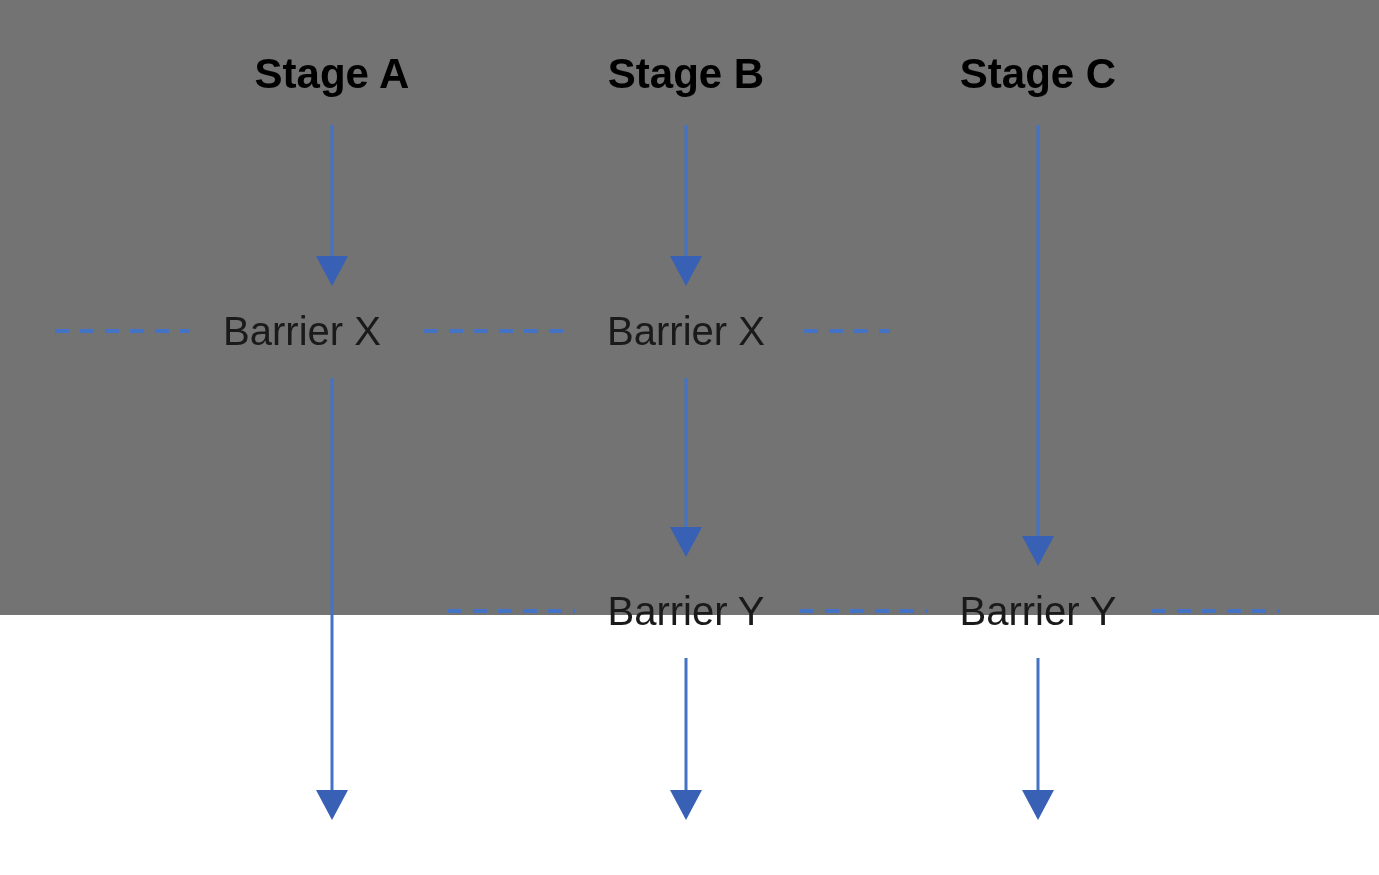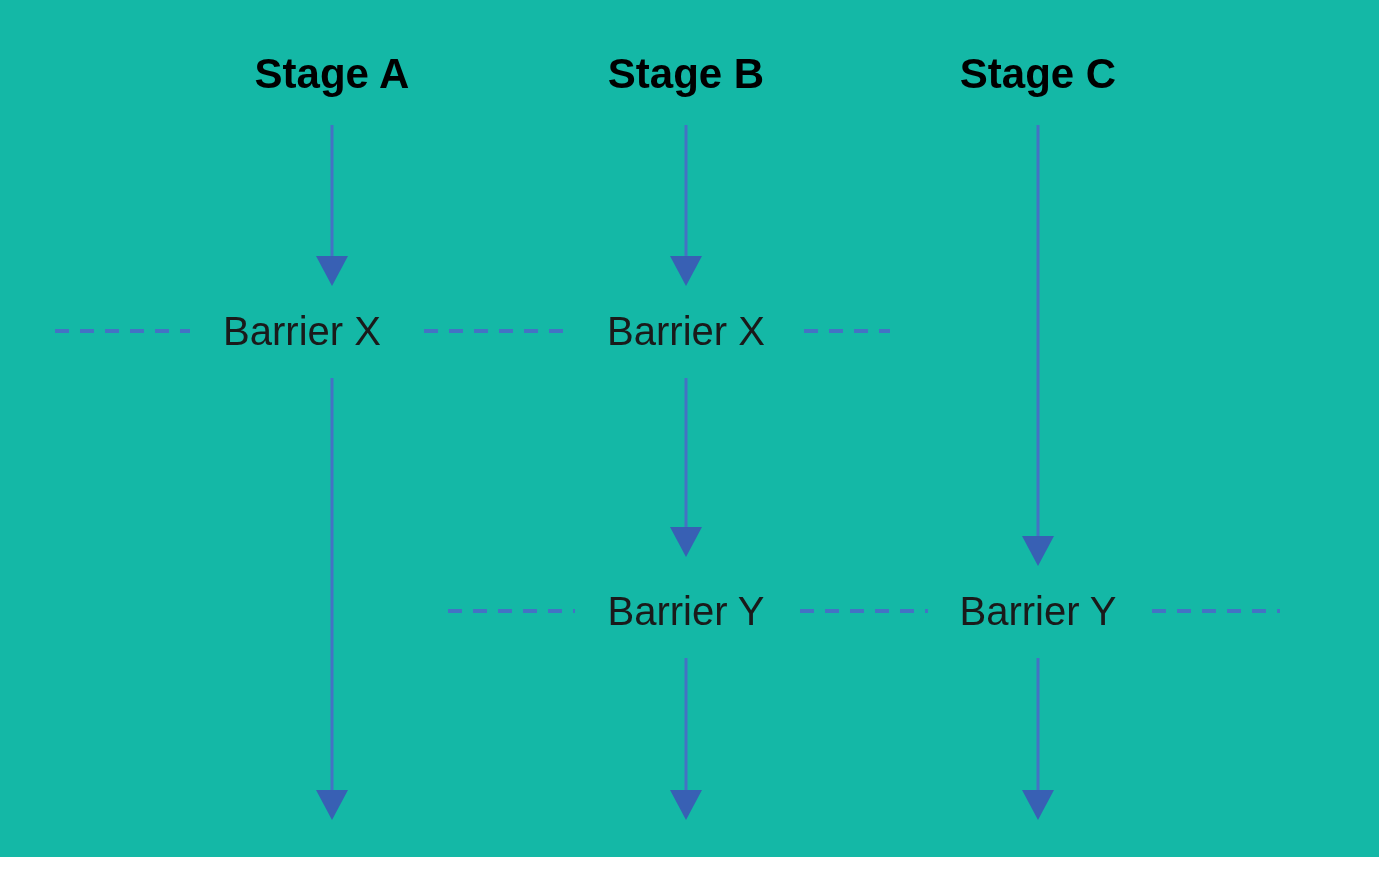--- a/index.html
+++ b/index.html
@@ -10,22 +10,22 @@
   }
   body {
     width: 1379px;
     height: 875px;
     font-family: "Liberation Sans", sans-serif;
     overflow: hidden;
   }
   #diagram-root {
     position: relative;
     width: 1379px;
-    height: 857px;
-    background: #14b8a6;
+    height: 615px;
+    background: #737373;
   }
   #diagram-svg {
     display: block;
     width: 1379px;
     height: 875px;
   }
   .stage-header {
     font-family: "Liberation Sans", sans-serif;
     font-size: 42px;
     font-weight: bold;

